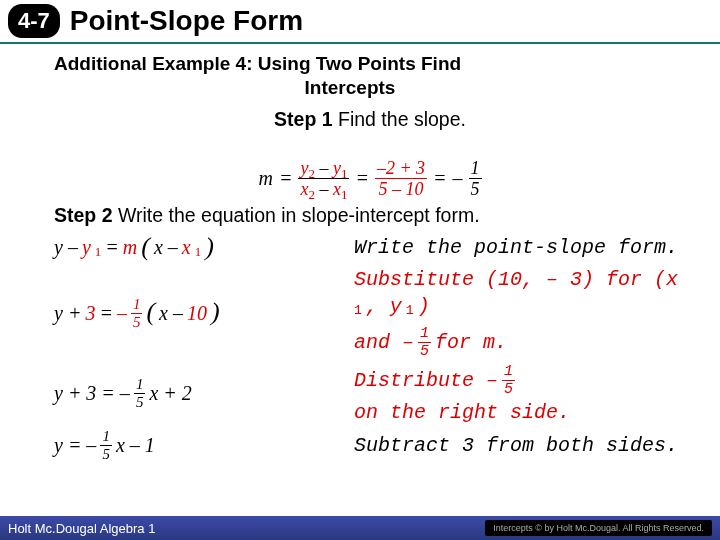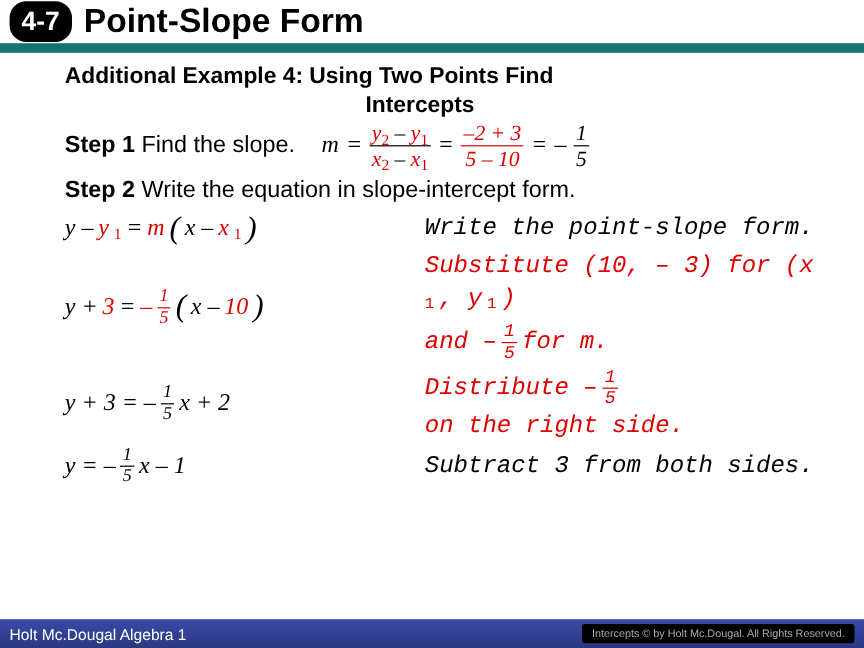--- a/index.html
+++ b/index.html
@@ -1,26 +1,26 @@
 <!DOCTYPE html>
 <html><head>
 <meta charset="utf-8">
 <style>
   * { margin: 0; padding: 0; box-sizing: border-box; }
   body { width: 720px; height: 540px; background: #fff; font-family: Verdana, Arial, sans-serif; position: relative; overflow: hidden; }
-  .header { display: flex; align-items: center; height: 44px; border-bottom: 8px solid #0f766e; }
+  .header { display: flex; align-items: center; height: 44px; border-bottom: 2px solid #0f766e; }
   .badge { background: #000; color: #fff; font-weight: 900; font-size: 22px; padding: 4px 10px; border-radius: 14px; margin: 0 10px 0 8px; font-family: Arial, sans-serif; }
   .title { font-size: 28px; font-weight: 900; font-family: Arial, sans-serif; }
   .content { padding: 8px 34px 0 54px; }
   .example-title { font-weight: 900; font-size: 19px; font-family: Verdana, sans-serif; text-align: left; line-height: 1.25; margin-bottom: 2px; }
   .example-title .line2 { display: block; text-align: center; margin-left: -40px; }
   .prompt { font-weight: 900; font-size: 19px; font-family: Verdana, sans-serif; line-height: 1.25; margin-bottom: 8px; }
   .step { font-weight: 400; font-size: 19.5px; font-family: Verdana, sans-serif; margin: 6px 0; }
   .step b { font-weight: 900; }
-  .step1row { display: flex; align-items: center; gap: 22px; }
+  .step1row { display: flex; align-items: center; gap: 22px; flex-direction: column; }
   .slopecalc { font-style: italic; font-family: 'Times New Roman', serif; font-size: 20px; display: flex; align-items: center; gap: 6px; }
   .frac { display: inline-flex; flex-direction: column; align-items: center; line-height: 1; font-size: 18px; }
   .frac .num { border-bottom: 1.5px solid #000; padding: 0 2px 1px; }
   .frac .den { padding: 1px 2px 0; }
   .frac.red .num, .frac.red .den { color: #d00; border-color: #d00; }
   .frac.red .num { border-bottom-color: #d00; }
   .frac.small { font-size: 15px; }
   .red { color: #d00; }
   .work { margin-top: 6px; }
   .workrow { display: flex; align-items: center; margin: 5px 0; }

